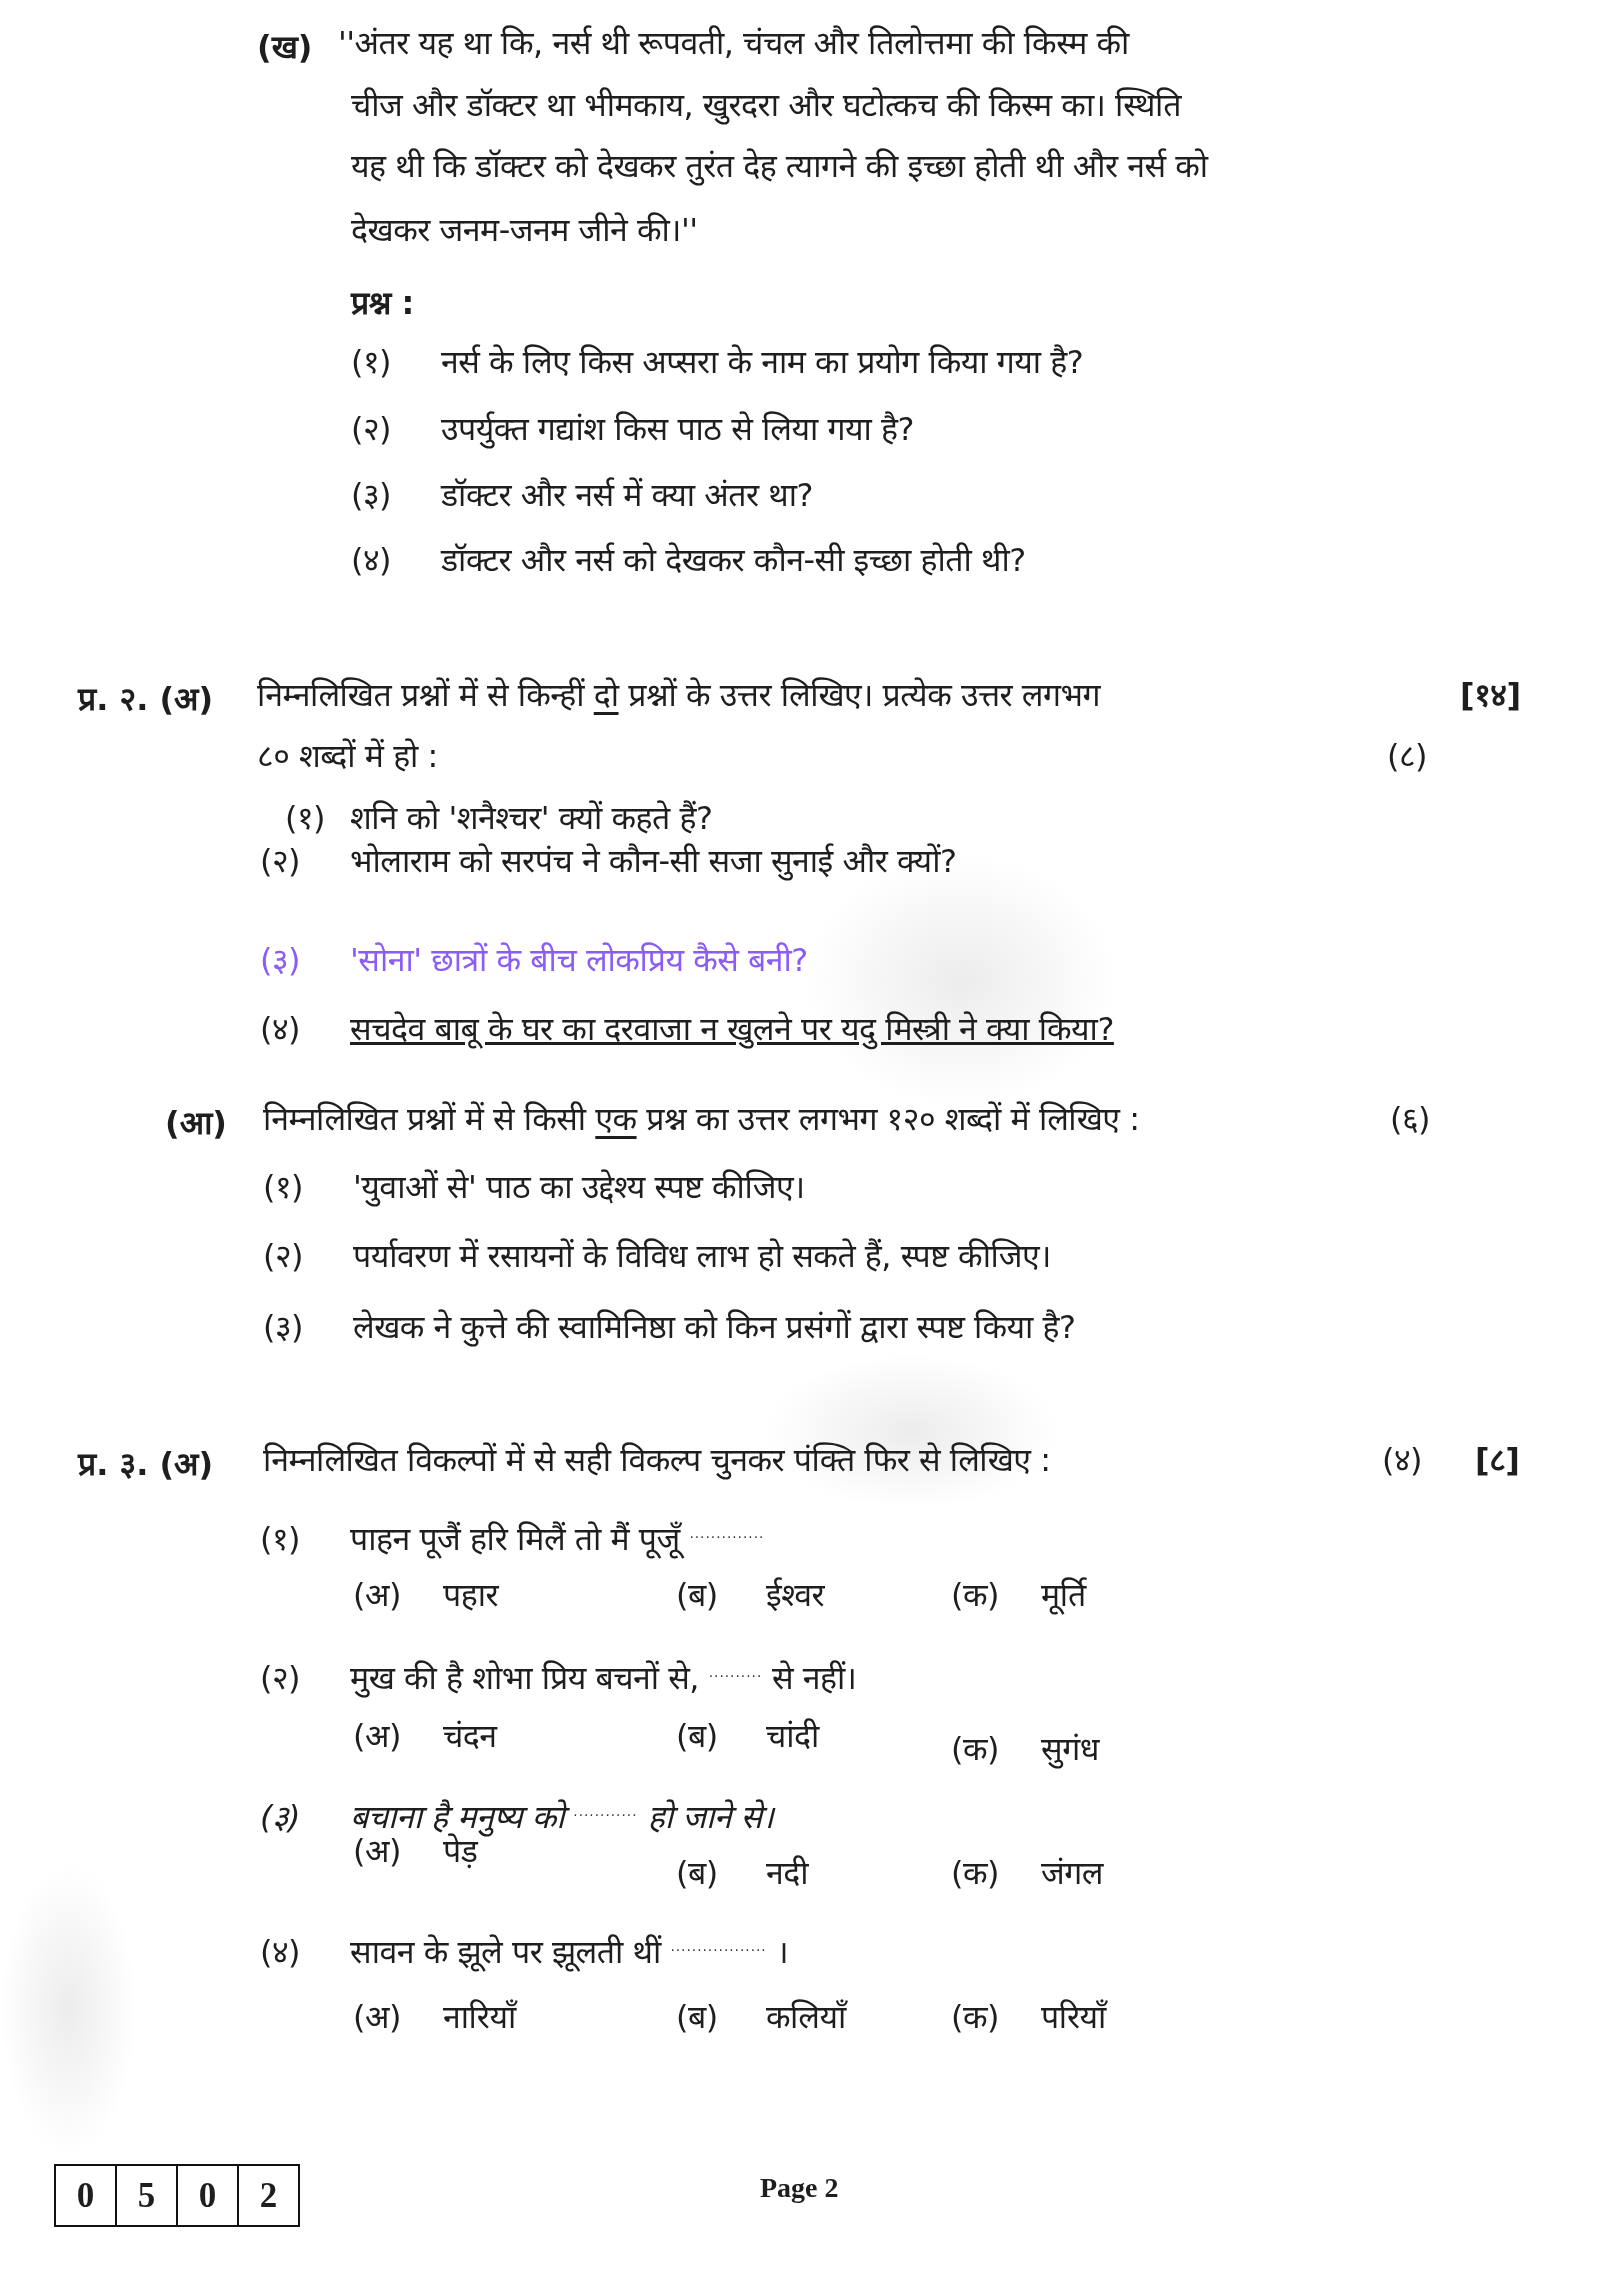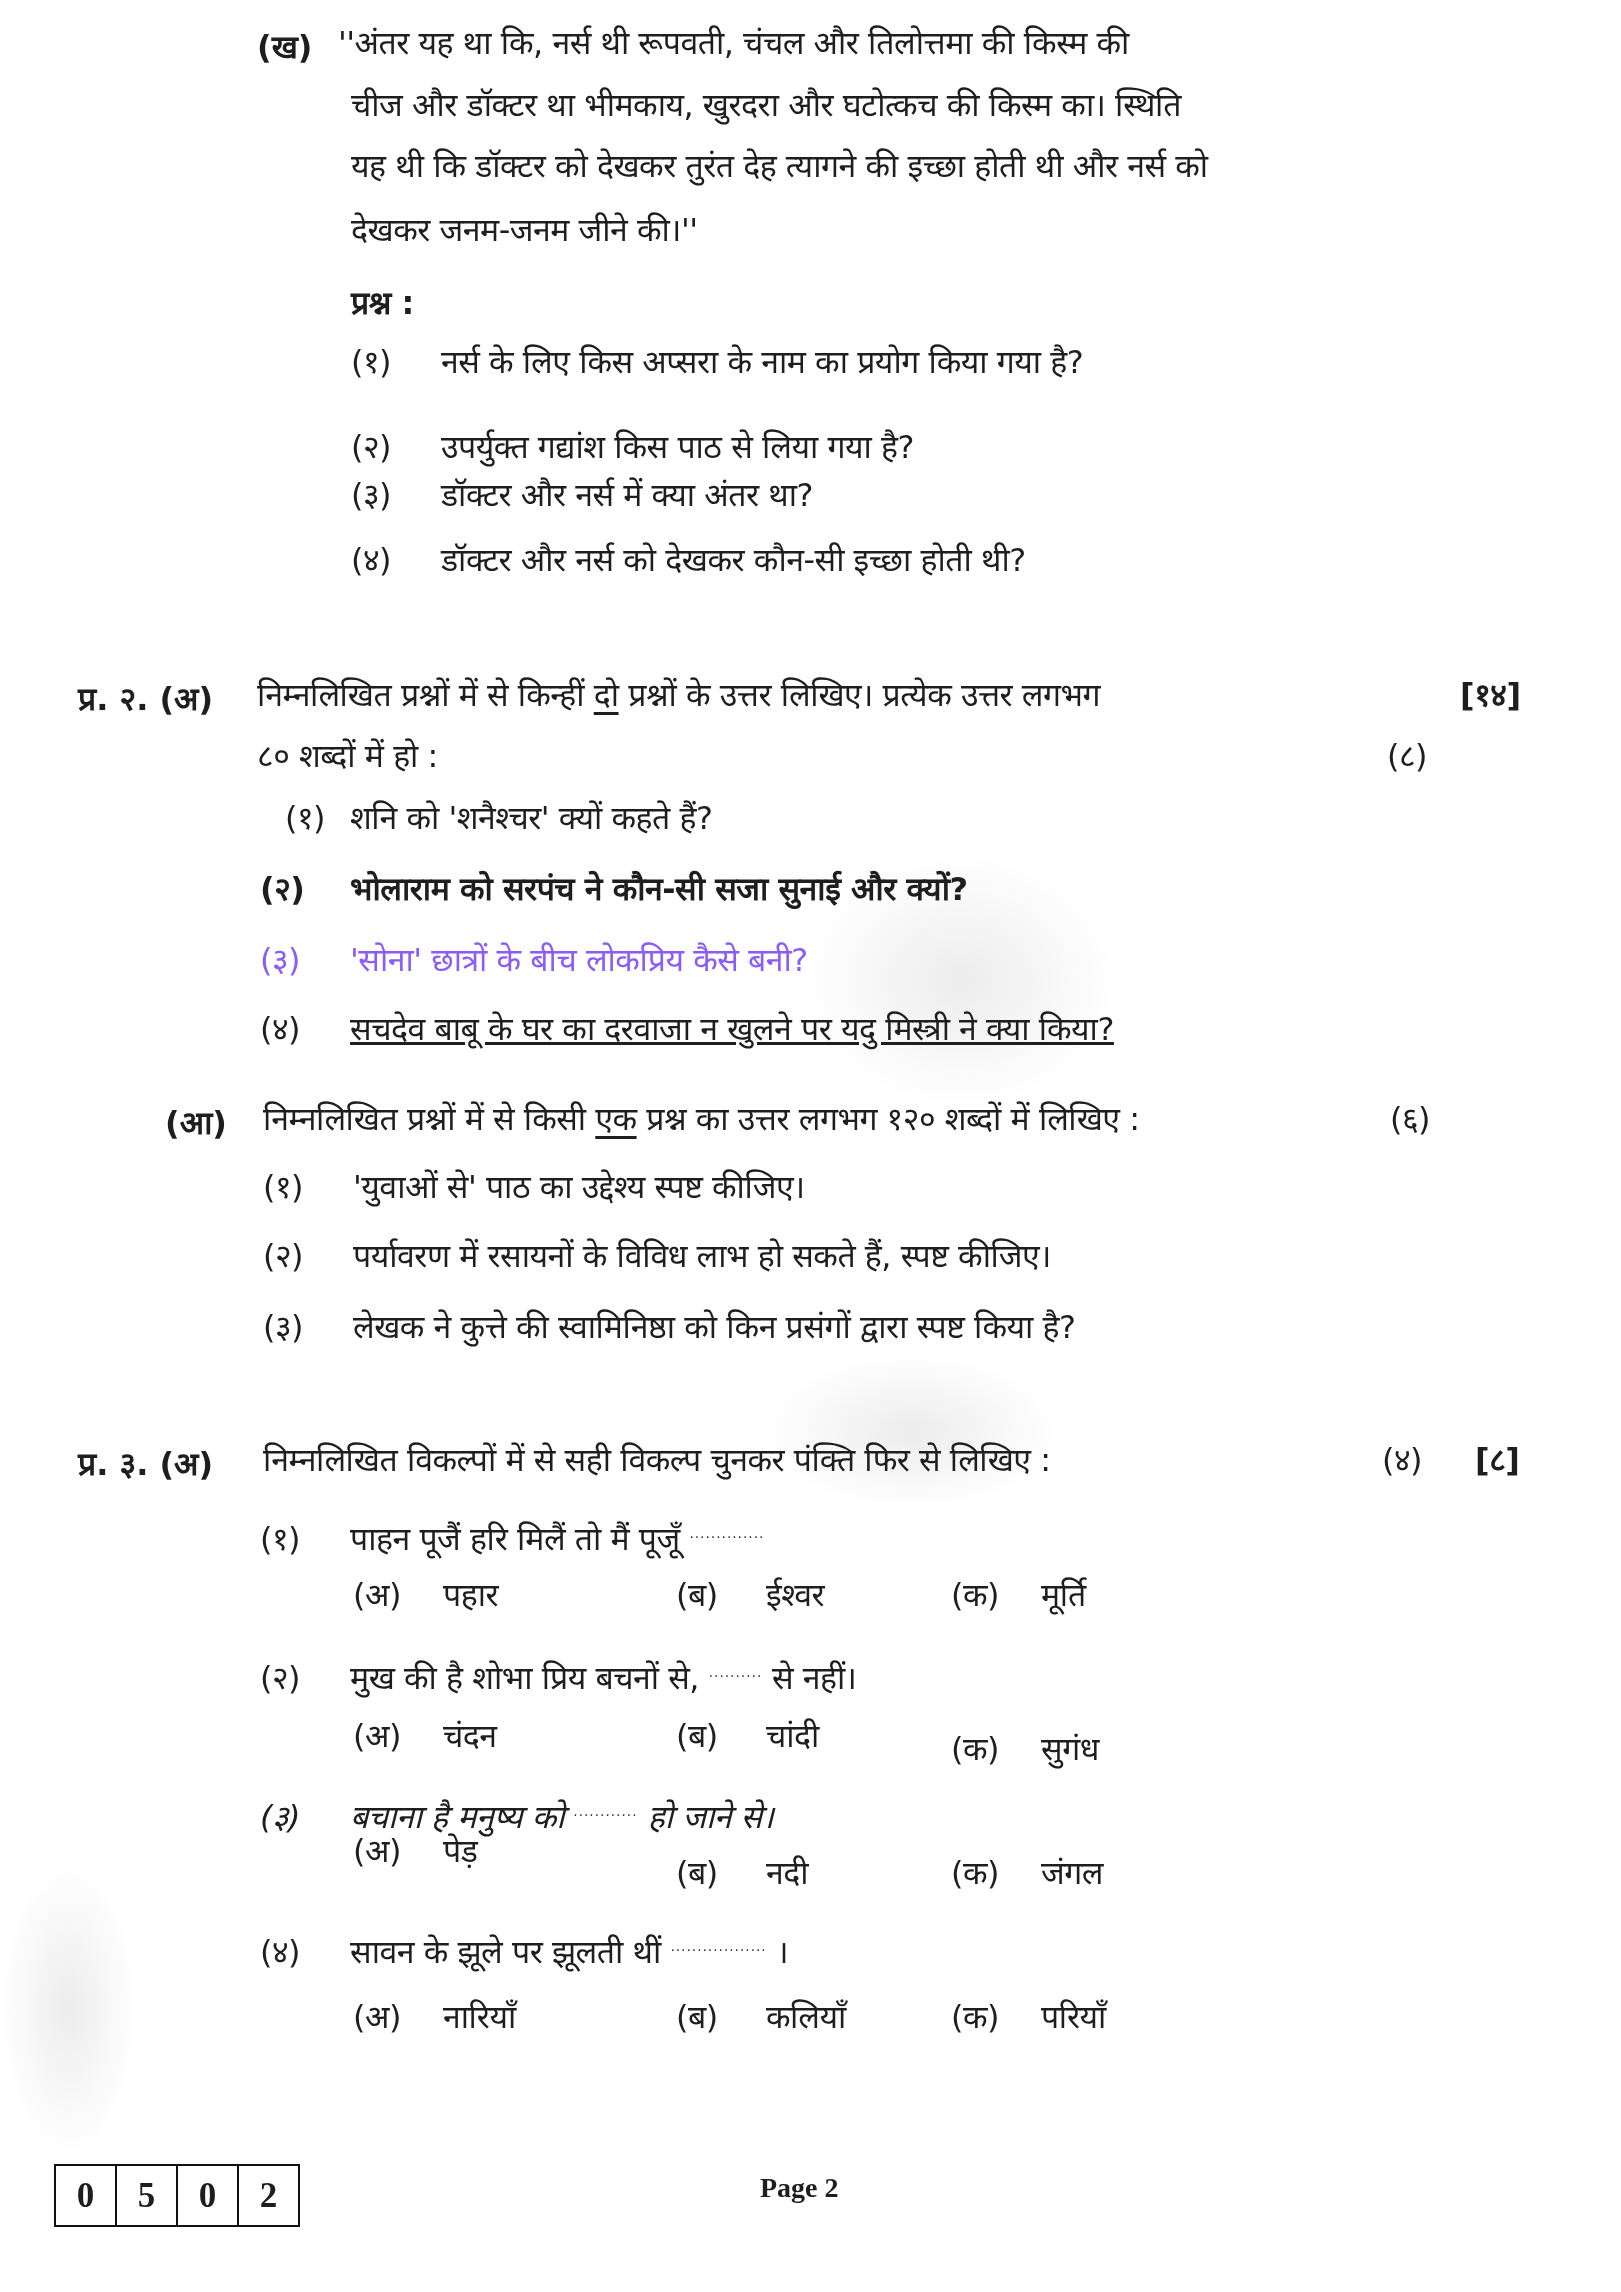--- a/index.html
+++ b/index.html
@@ -46,42 +46,42 @@
 <div class="abs txt" style="left:338px;top:23.5px;">''अंतर यह था कि, नर्स थी रूपवती, चंचल और तिलोत्तमा की किस्म की</div>
 <div class="abs txt" style="left:351px;top:86px;">चीज और डॉक्टर था भीमकाय, खुरदरा और घटोत्कच की किस्म का। स्थिति</div>
 <div class="abs txt" style="left:351px;top:147px;">यह थी कि डॉक्टर को देखकर तुरंत देह त्यागने की इच्छा होती थी और नर्स को</div>
 <div class="abs txt" style="left:351px;top:211px;">देखकर जनम-जनम जीने की।''</div>
 
 <div class="abs txt bold" style="left:351px;top:284px;">प्रश्न :</div>
 
 <div class="abs txt" style="left:351px;top:343px;">
   <span class="num">(१)</span><span>नर्स के लिए किस अप्सरा के नाम का प्रयोग किया गया है?</span>
 </div>
-<div class="abs txt" style="left:351px;top:428px;">
+<div class="abs txt" style="left:351px;top:410px;">
   <span class="num">(२)</span><span>उपर्युक्त गद्यांश किस पाठ से लिया गया है?</span>
 </div>
 <div class="abs txt" style="left:351px;top:476px;">
   <span class="num">(३)</span><span>डॉक्टर और नर्स में क्या अंतर था?</span>
 </div>
 <div class="abs txt" style="left:351px;top:541px;">
   <span class="num">(४)</span><span>डॉक्टर और नर्स को देखकर कौन-सी इच्छा होती थी?</span>
 </div>
 
 <div class="abs qlabel" style="left:78px;top:676px;">प्र. २. (अ)</div>
 <div class="abs txt" style="left:257px;top:676px;">
   <span>निम्नलिखित प्रश्नों में से किन्हीं </span><u>दो</u><span> प्रश्नों के उत्तर लिखिए। प्रत्येक उत्तर लगभग</span>
 </div>
 <div class="abs txt bold" style="left:1460px;top:676px;">[१४]</div>
 <div class="abs txt" style="left:257px;top:737px;">८० शब्दों में हो :</div>
 <div class="abs txt" style="left:1387px;top:737px;">(८)</div>
 
 <div class="abs txt" style="left:260px;top:799px;text-align:center;">
   <span class="num">(१)</span><span>शनि को 'शनैश्चर' क्यों कहते हैं?</span>
 </div>
-<div class="abs txt" style="left:260px;top:870px;font-weight:bold;">
+<div class="abs txt" style="left:260px;top:842px;">
   <span class="num">(२)</span><span>भोलाराम को सरपंच ने कौन-सी सजा सुनाई और क्यों?</span>
 </div>
 <div class="abs txt faded" style="left:260px;top:941px;">
   <span class="num">(३)</span><span>'सोना' छात्रों के बीच लोकप्रिय कैसे बनी?</span>
 </div>
 <div class="abs txt" style="left:260px;top:1010px;text-decoration:underline;">
   <span class="num">(४)</span><span>सचदेव बाबू के घर का दरवाजा न खुलने पर यदु मिस्त्री ने क्या किया?</span>
 </div>
 
 <div class="abs qlabel" style="left:165px;top:1100px;">(आ)</div>

